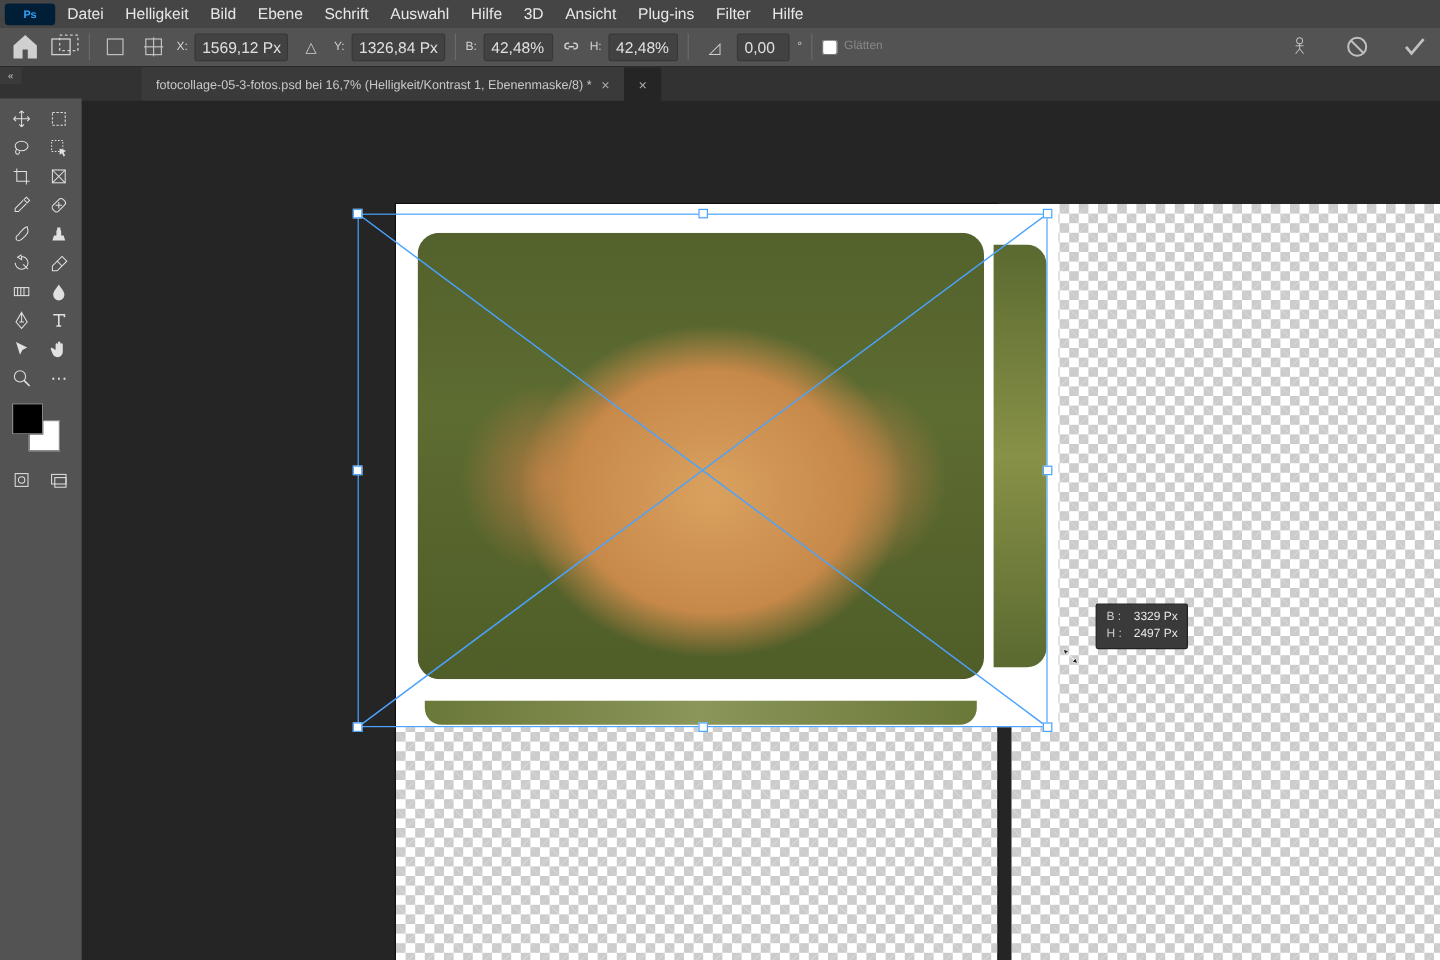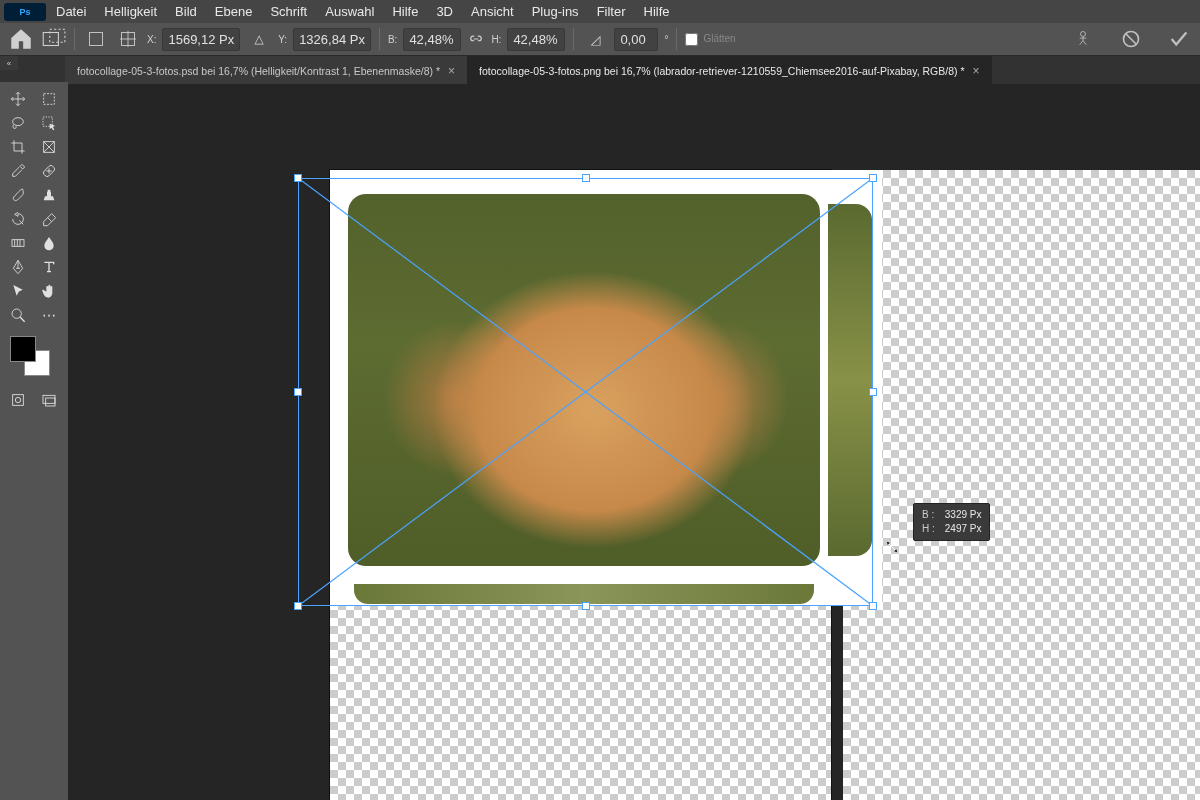--- a/index.html
+++ b/index.html
@@ -22,21 +22,21 @@
 .mini-rect { width:14px; height:14px; border:1px solid #c0c0c0; background:transparent; }
 .mini-reticle { width:14px; height:14px; border:1px solid #c0c0c0; position:relative; }
 .mini-reticle::before, .mini-reticle::after { content:""; position:absolute; background:#c0c0c0; }
 .mini-reticle::before { left:50%; top:-2px; bottom:-2px; width:1px; transform:translateX(-50%); }
 .mini-reticle::after { top:50%; left:-2px; right:-2px; height:1px; transform:translateY(-50%); }
 
 
 .reveal-strip { position:absolute; left:0; top:56px; width:18px; height:14px; background:#3a3a3a; display:flex; align-items:center; justify-content:center; color:#c8c8c8; font-size:8px; z-index:5; }
 
 
-.tabbar { height: 28px; background: #323232; display:flex; align-items:flex-end; padding-left: 65px; }
+.tabbar { height: 28px; background: #323232; display:flex; align-items:flex-end; padding-left: 118px; }
 .tab { height: 28px; display:flex; align-items:center; gap:8px; padding: 0 12px; color:#c8c8c8; font-size:10.5px; cursor:pointer; border-top: 1px solid transparent; }
 .tab.inactive { background:#3a3a3a; }
 .tab.active { background:#252525; color:#e8e8e8; }
 .tab .close-x { font-size:12px; color:#aaa; }
 
 
 .tooldock { position:absolute; left:0; top:82px; bottom:0; width:68px; background:#535353; padding:6px 4px; z-index:4; }
 .tool-grid { display:grid; grid-template-columns: 1fr 1fr; gap:2px; }
 .tool-cell { width:28px; height:22px; display:flex; align-items:center; justify-content:center; color:#e0e0e0; font-size:14px; border-radius:2px; cursor:pointer; position:relative; }
 .tool-cell svg { width:16px; height:16px; stroke:#e0e0e0; fill:none; stroke-width:1.3; }
@@ -175,21 +175,20 @@
 </div>
 
 <div class="reveal-strip">«</div>
 
 <div class="tabbar">
   <div class="tab inactive">
     <span>fotocollage-05-3-fotos.psd bei 16,7% (Helligkeit/Kontrast 1, Ebenenmaske/8) *</span>
     <span class="close-x">×</span>
   </div>
   <div class="tab active">
-    <span>fotocollage-05-3-fotos.png bei 16,7% (labrador-retriever-1210559_Chiemsee2016-auf-Pixabay, RGB/8) *</span>
     <span class="close-x">×</span>
   </div>
 </div>
 
 <div class="tooldock">
   <div class="tool-grid">
     <div class="tool-cell">
         <svg viewBox="0 0 24 24">
           <path d="M12 2v20M2 12h20M12 2l-3 3M12 2l3 3M12 22l-3-3M12 22l3-3M2 12l3-3M2 12l3 3M22 12l-3-3M22 12l-3 3"></path>
         </svg>

